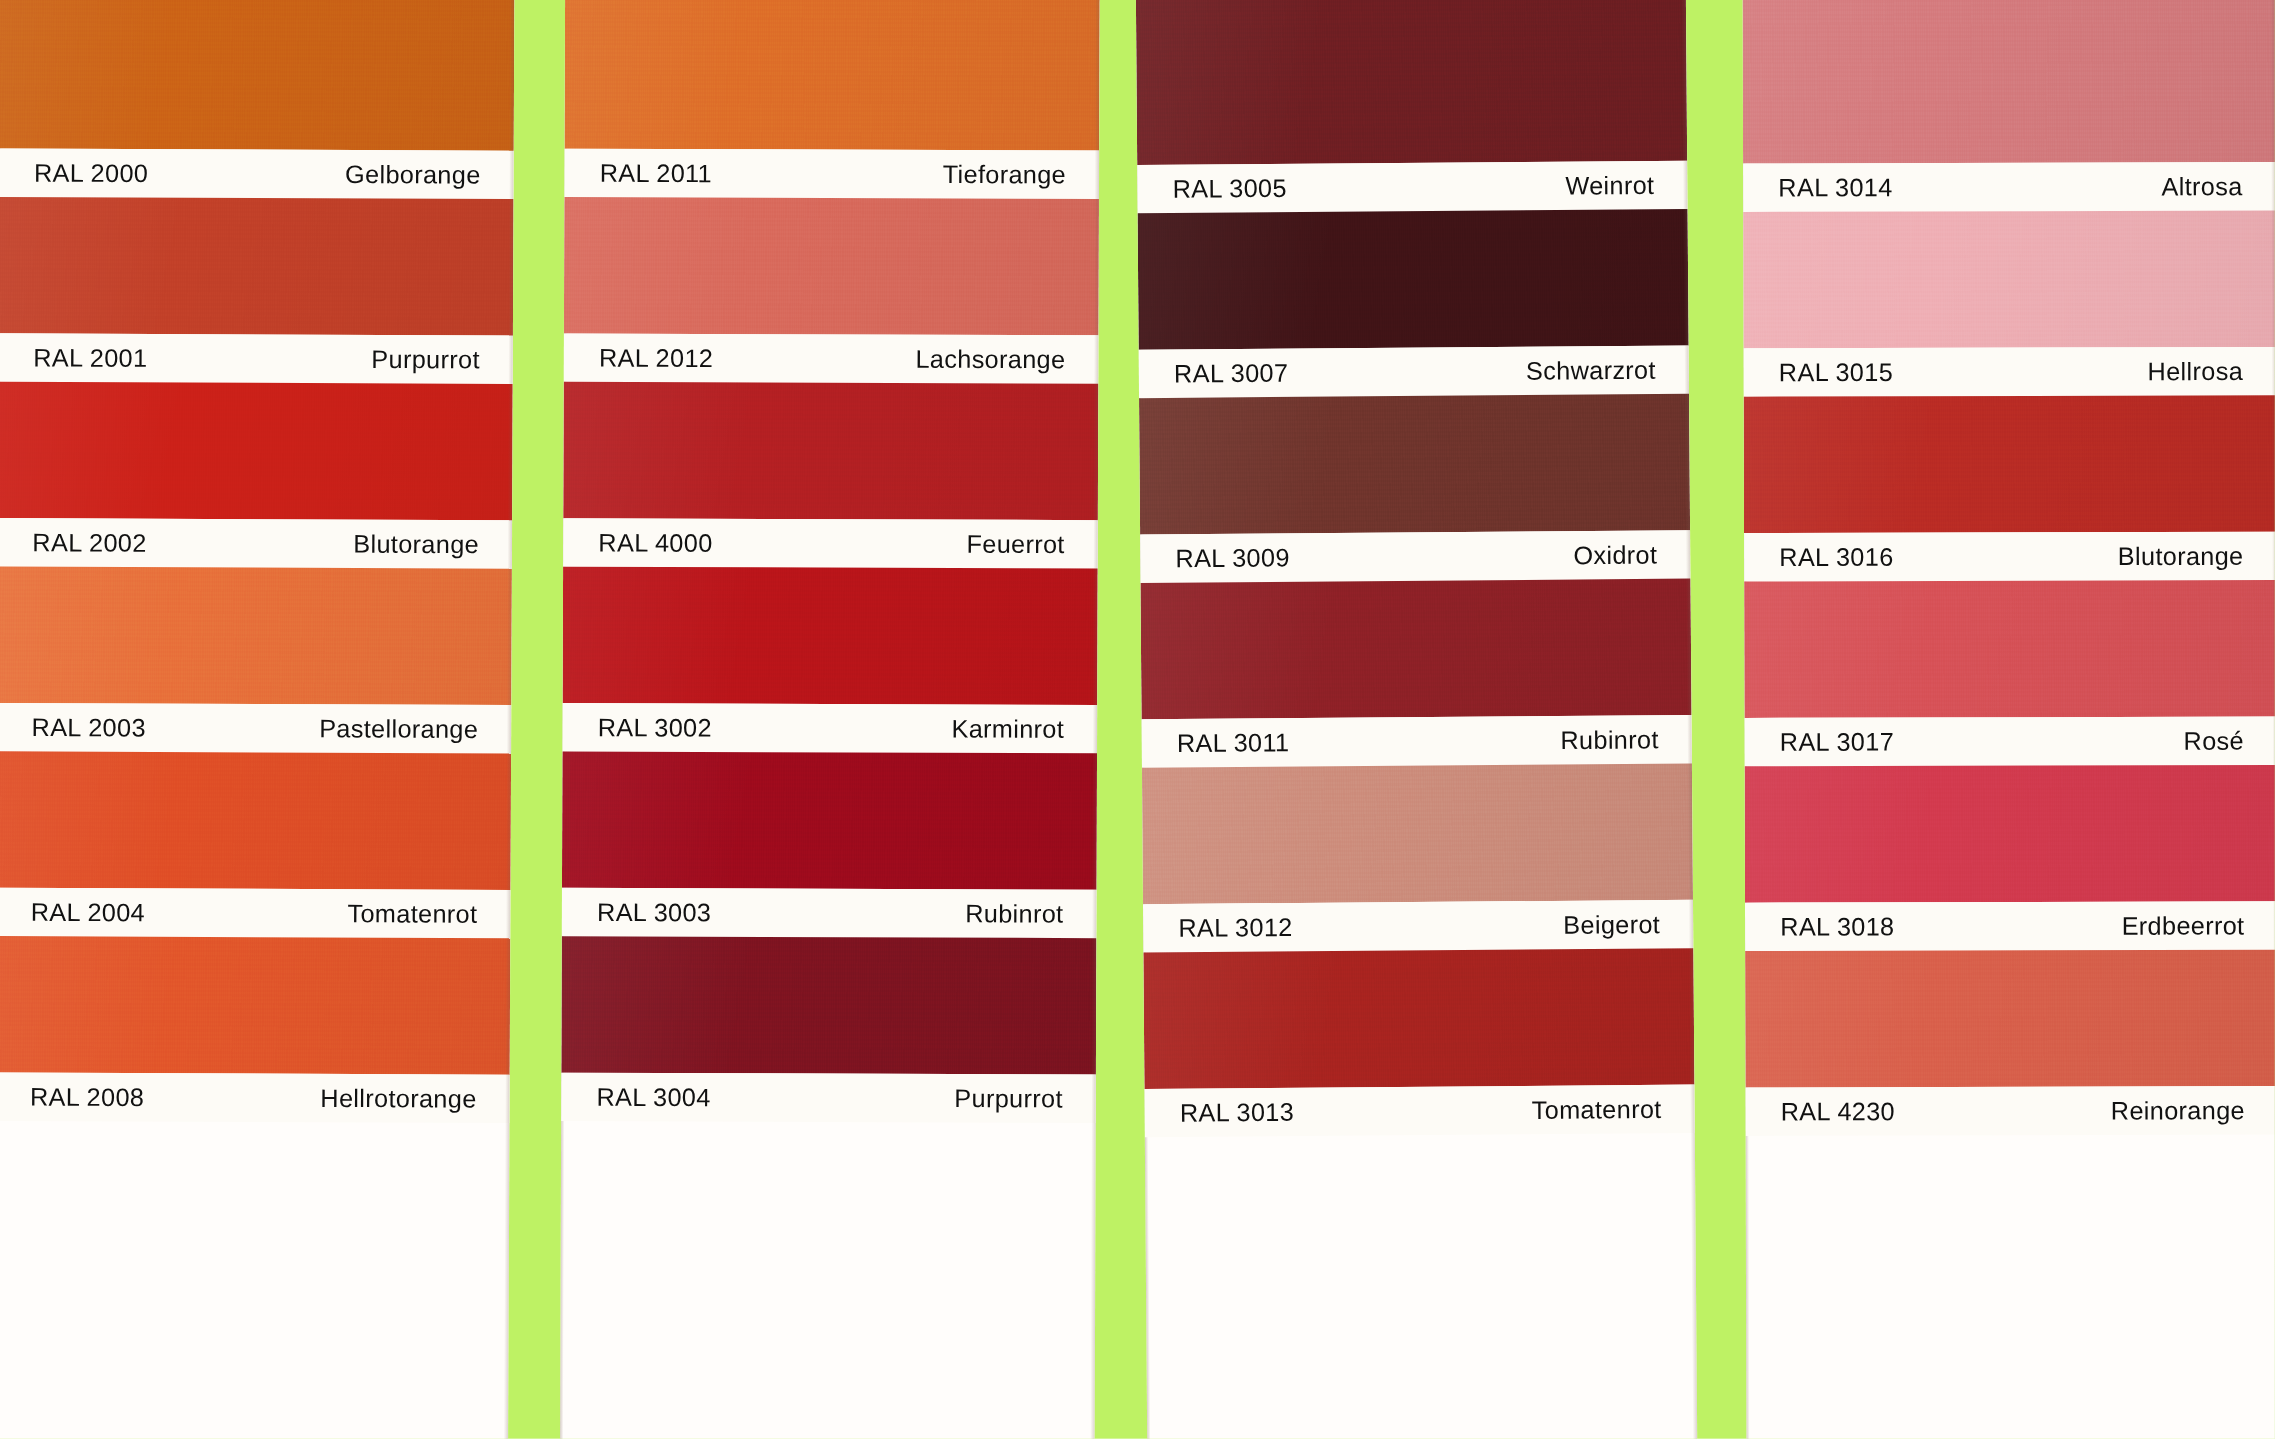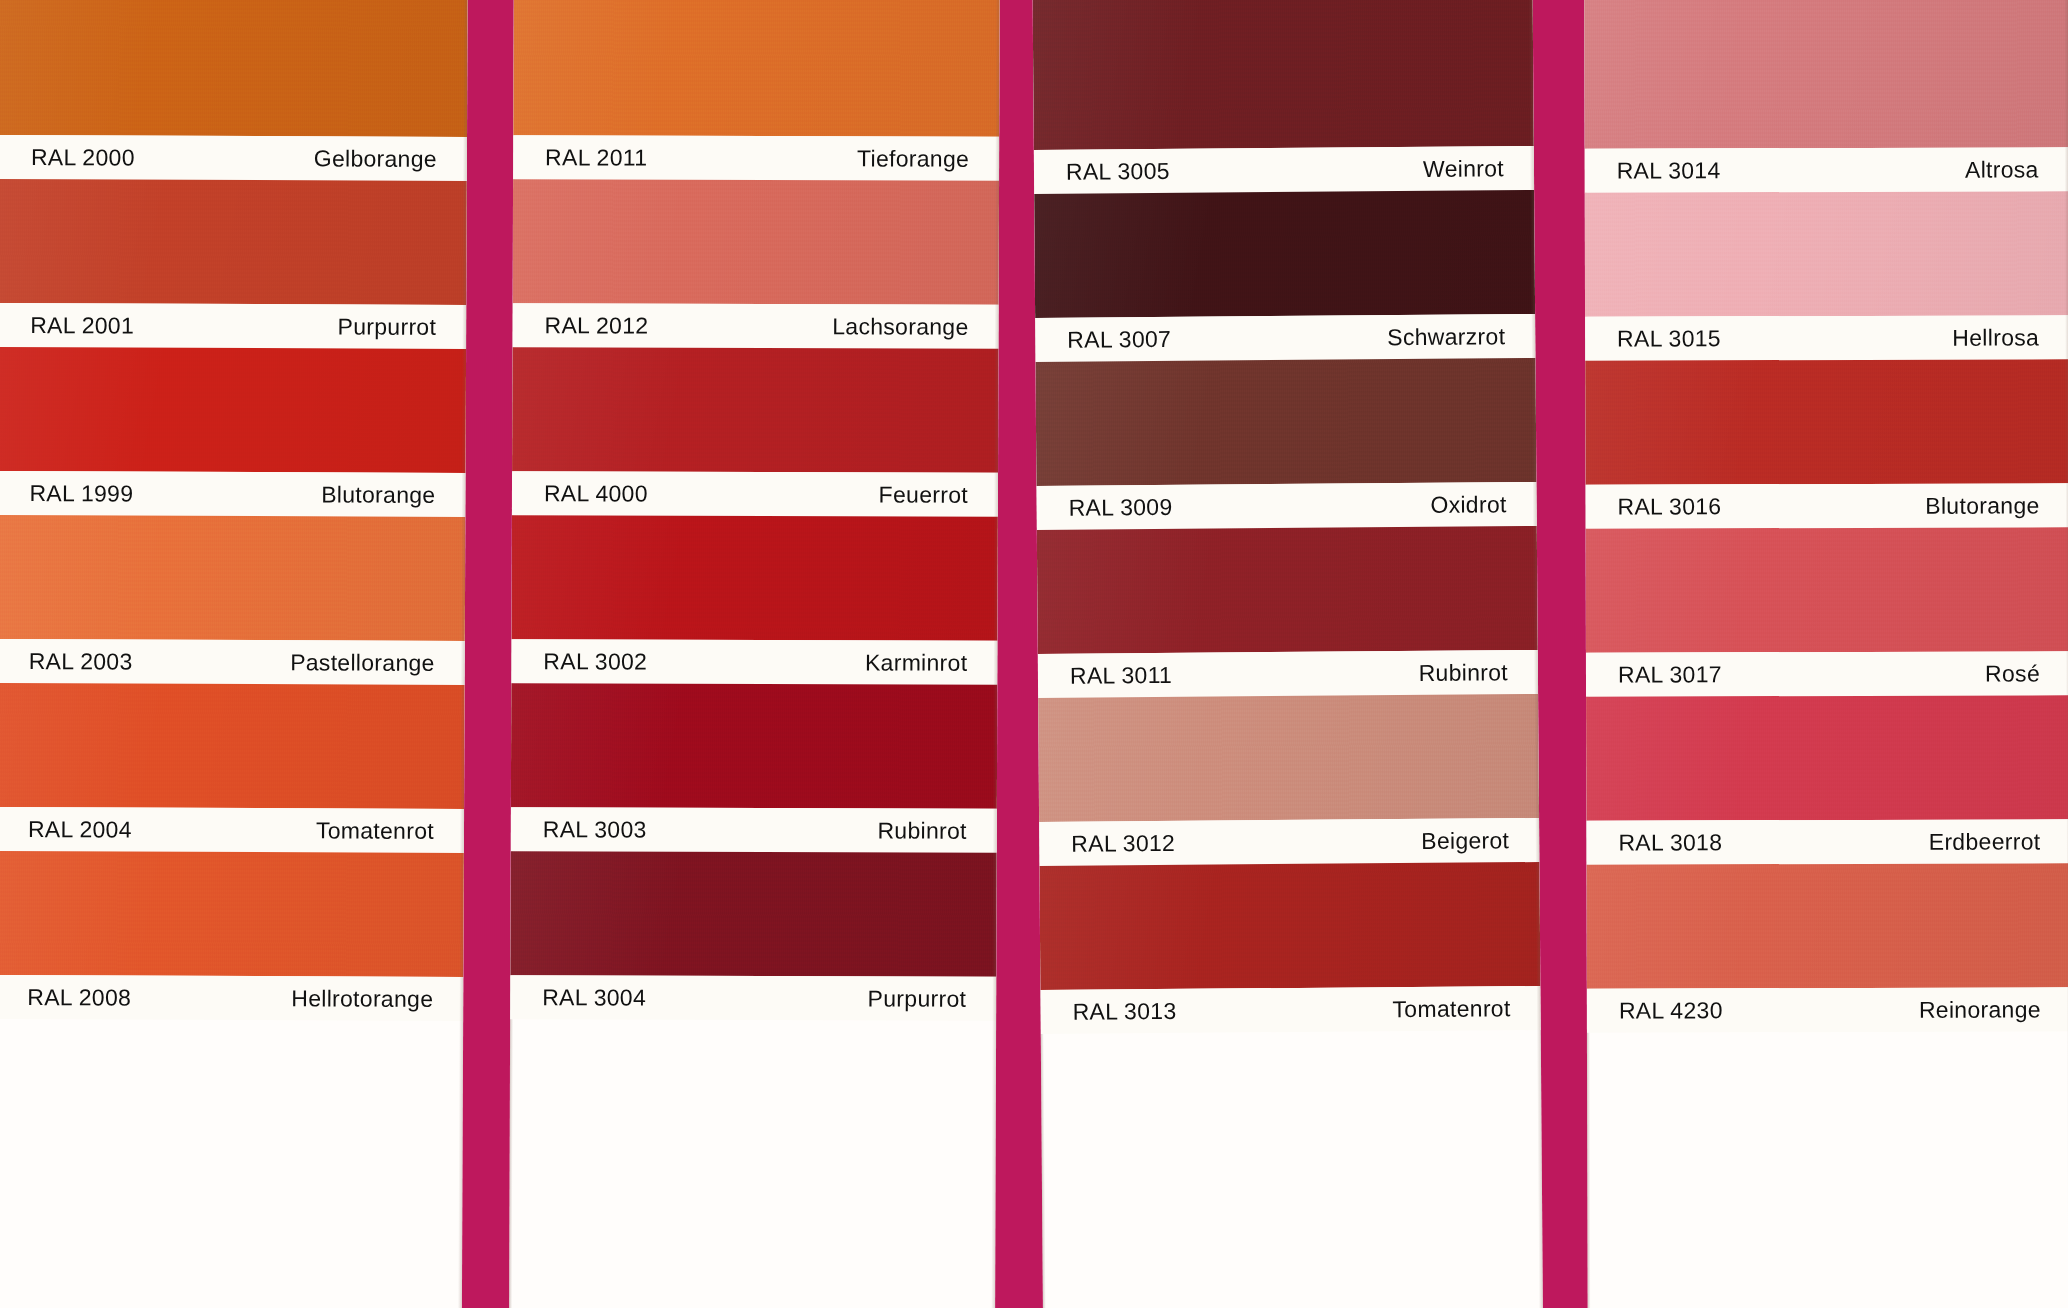--- a/index.html
+++ b/index.html
@@ -59,21 +59,21 @@
     pointer-events:none;
     background:linear-gradient(100deg, rgba(255,255,255,0.06) 0%, rgba(255,255,255,0.0) 35%, rgba(0,0,0,0.035) 100%);
   }
   
   .card .edge-l{position:absolute;left:0;top:0;bottom:0;width:3px;background:linear-gradient(90deg,rgba(120,90,80,.30),rgba(255,255,255,0));}
   .card .edge-r{position:absolute;right:0;top:0;bottom:0;width:4px;background:linear-gradient(270deg,rgba(120,90,80,.26),rgba(255,255,255,0));}
 </style>
 </head>
 <body>
 
-<div id="sheet" style="background: #be185d; text-decoration: underline;">
+<div id="sheet" style="background: #bef264; text-decoration: underline;">
     <div class="card" style="left: 0px; width: 468px; top: -88px; height: 1516px; transform: rotate(0.25deg); transform-origin: 50% 0%;">
       <div class="edge-l"></div>
       <div class="swatch" style="height: 224px; background: rgb(204, 99, 22);">
         <div class="grain"></div>
         <div class="sheen"></div>
       </div>
       <div class="label" style="height: 44px; background: rgb(253, 251, 246); color: rgb(17, 17, 17);">
         <span class="code">RAL 2000</span>
         <span class="name">Gelborange</span>
       </div>
@@ -83,21 +83,21 @@
       </div>
       <div class="label" style="height: 44px; background: rgb(253, 251, 246); color: rgb(17, 17, 17);">
         <span class="code">RAL 2001</span>
         <span class="name">Purpurrot</span>
       </div>
       <div class="swatch" style="height: 124px; background: rgb(204, 32, 24);">
         <div class="grain"></div>
         <div class="sheen"></div>
       </div>
       <div class="label" style="height: 44px; background: rgb(253, 251, 246); color: rgb(17, 17, 17);">
-        <span class="code">RAL 1999</span>
+        <span class="code">RAL 2002</span>
         <span class="name">Blutorange</span>
       </div>
       <div class="swatch" style="height: 124px; background: rgb(232, 112, 58);">
         <div class="grain"></div>
         <div class="sheen"></div>
       </div>
       <div class="label" style="height: 44px; background: rgb(253, 251, 246); color: rgb(17, 17, 17);">
         <span class="code">RAL 2003</span>
         <span class="name">Pastellorange</span>
       </div>

